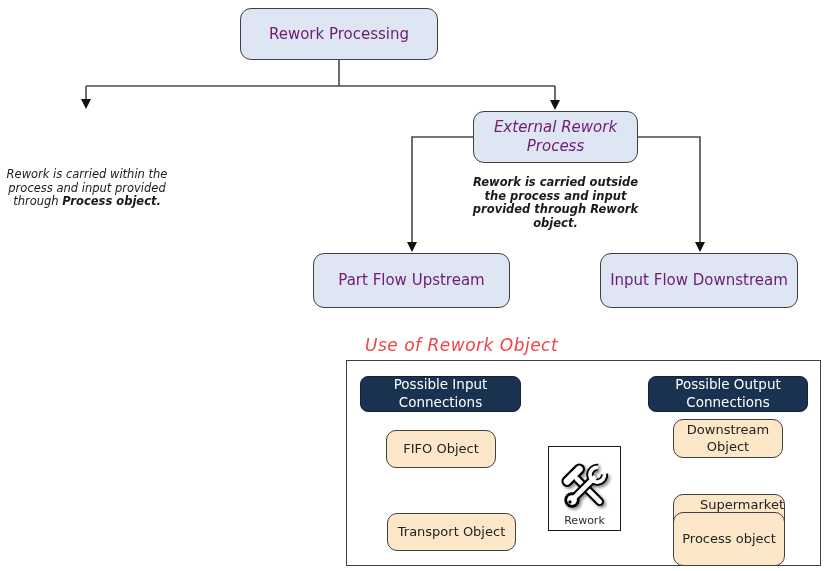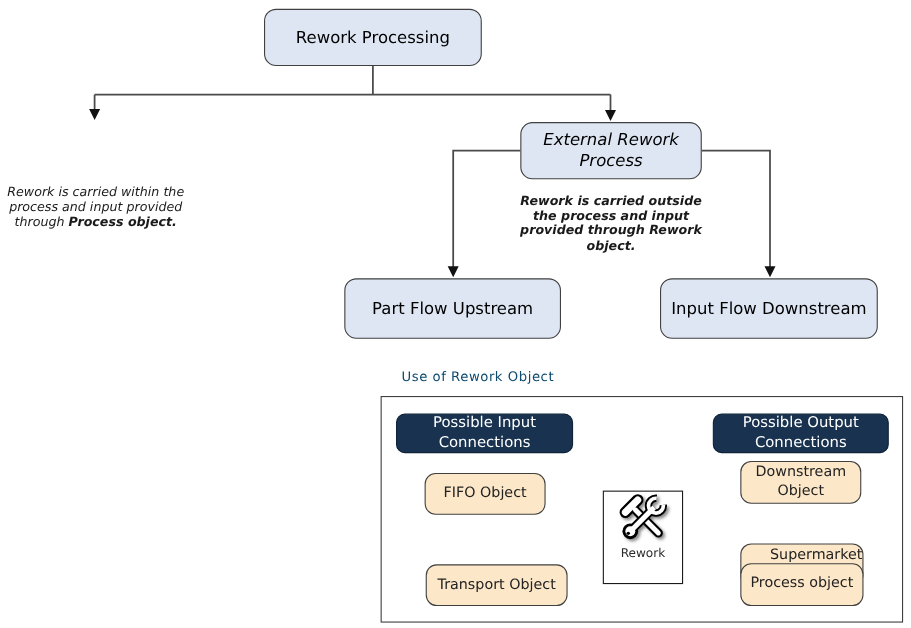--- a/index.html
+++ b/index.html
@@ -1,35 +1,35 @@
 <!DOCTYPE html>
 <html><head>
 <meta charset="utf-8">
 <style>
   html,body{margin:0;padding:0;background:#ffffff;}
   body{font-family:"DejaVu Sans","Liberation Sans",sans-serif;}
   .canvas{position:relative;width:828px;height:571px;background:#ffffff;overflow:hidden;}
   .wires{position:absolute;left:0;top:0;width:828px;height:571px;pointer-events:none;}
 
   .node{position:absolute;display:flex;align-items:center;justify-content:center;
-        text-align:center;box-sizing:border-box;color:#000000;line-height:1.25;}
+        text-align:center;box-sizing:border-box;color:#701a75;line-height:1.25;}
   .blue{background:#dde6f2;border:1.4px solid #404040;border-radius:11px;font-size:15px;}
   .tan{background:#fce8c9;border:1.4px solid #404040;border-radius:10px;font-size:13px;color:#222;}
   .navy{background:#18324f;border:1px solid #0e2238;border-radius:8px;color:#ffffff;
         font-size:13.5px;line-height:1.3;}
   .caption{position:absolute;font-style:italic;font-size:11.5px;color:#1a1a1a;
            text-align:center;line-height:1.18;}
   .panel-frame{position:absolute;left:346px;top:360px;width:475px;height:206px;
                border:1.4px solid #3f3f3f;box-sizing:border-box;background:#ffffff;}
-  .panel-title{position:absolute;left:365px;top:335px;font-size:12px;
-               color:#0c4a6e;letter-spacing:0.5px;}
+  .panel-title{position:absolute;left:365px;top:335px;font-style:italic;font-size:17px;
+               color:#ef4444;letter-spacing:0.5px;}
   .rework-box{position:absolute;left:548px;top:446px;width:73px;height:85px;
               border:1px solid #1a1a1a;box-sizing:border-box;background:#ffffff;
               display:flex;flex-direction:column;align-items:center;justify-content:flex-end;}
-  .rework-label{font-size:11px;color:#2b2b2b;margin-bottom:21px;}
+  .rework-label{font-size:11px;color:#2b2b2b;margin-bottom:3px;}
   .tool-svg{filter:drop-shadow(2.4px 2.4px 1.6px rgba(0,0,0,0.45));margin-bottom:1px;}
 </style>
 </head>
 <body>
 
 <div class="canvas">
 
   <svg class="wires" viewBox="0 0 828 571" xmlns="http://www.w3.org/2000/svg">
     <g stroke="#4a4a4a" stroke-width="1.6" fill="none">
       <path d="M339,60 V86"></path>
@@ -122,17 +122,17 @@
   </div>
 
   <div class="node tan" style="left:673px;top:419px;width:110px;height:39px;">
     <span>Downstream Object</span>
   </div>
 
   <div class="node tan" style="left:673px;top:494px;width:112px;height:39px;text-align:right;">
     <span>Supermarket Object</span>
   </div>
 
-  <div class="node tan" style="left:673px;top:512px;width:112px;height:39px;">
+  <div class="node tan" style="left:673px;top:512px;width:112px;height:54px;">
     <span>Process object</span>
   </div>
 
 </div>
 
 </body></html>

